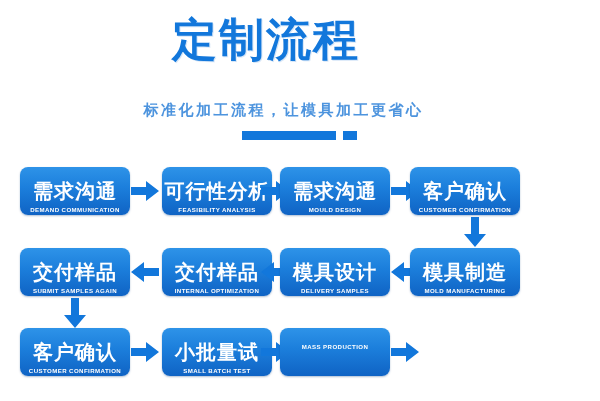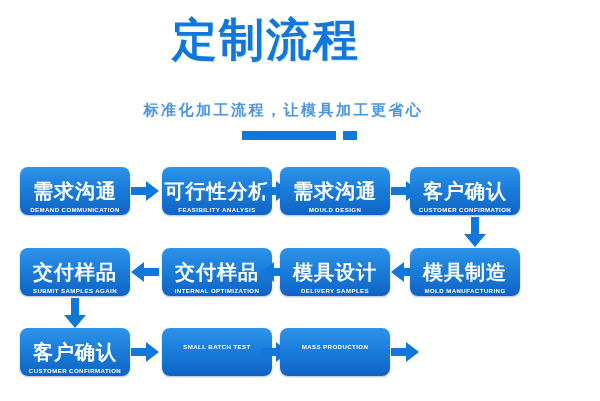--- a/index.html
+++ b/index.html
@@ -243,20 +243,21 @@
       <div class="node col-1">
         <span class="cn">客户确认</span>
         <span class="en">CUSTOMER CONFIRMATION</span>
       </div>
       <div class="arrow-h gap-1">
         <svg viewBox="0 0 28 20">
             <path d="M0 6 H15 V0 L28 10 L15 20 V14 H0 Z" fill="#1277db"></path>
           </svg>
       </div>
       <div class="node col-2">
+        <span class="cn">小批量试</span>
         <span class="en">SMALL BATCH TEST</span>
       </div>
       <div class="arrow-h gap-2">
         <svg viewBox="0 0 28 20">
             <path d="M0 6 H15 V0 L28 10 L15 20 V14 H0 Z" fill="#1277db"></path>
           </svg>
       </div>
       <div class="node col-3">
         <span class="en">MASS PRODUCTION</span>
       </div>

